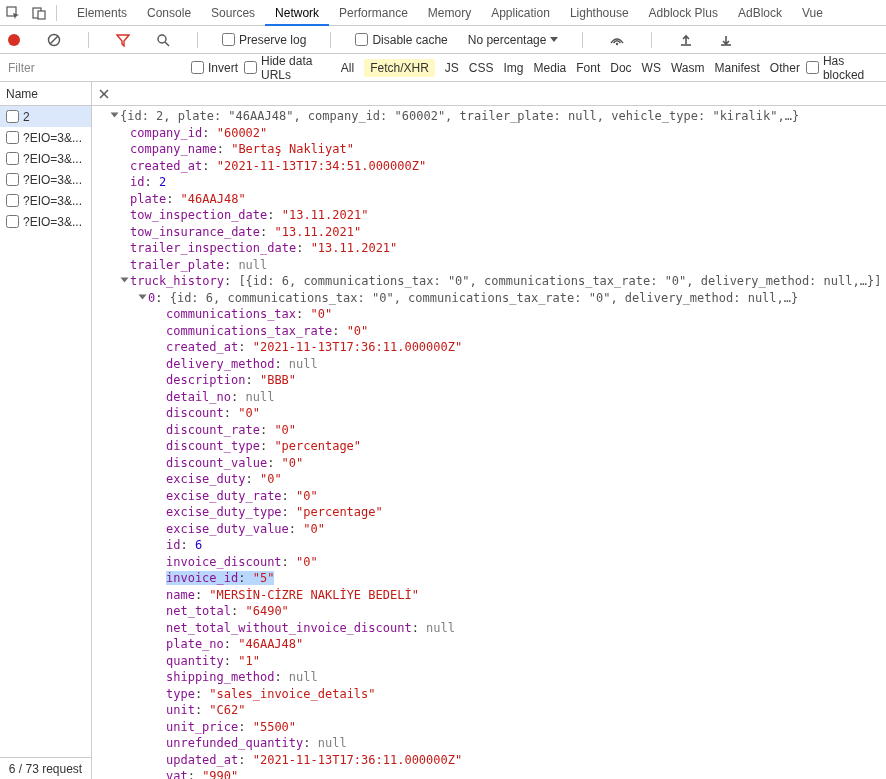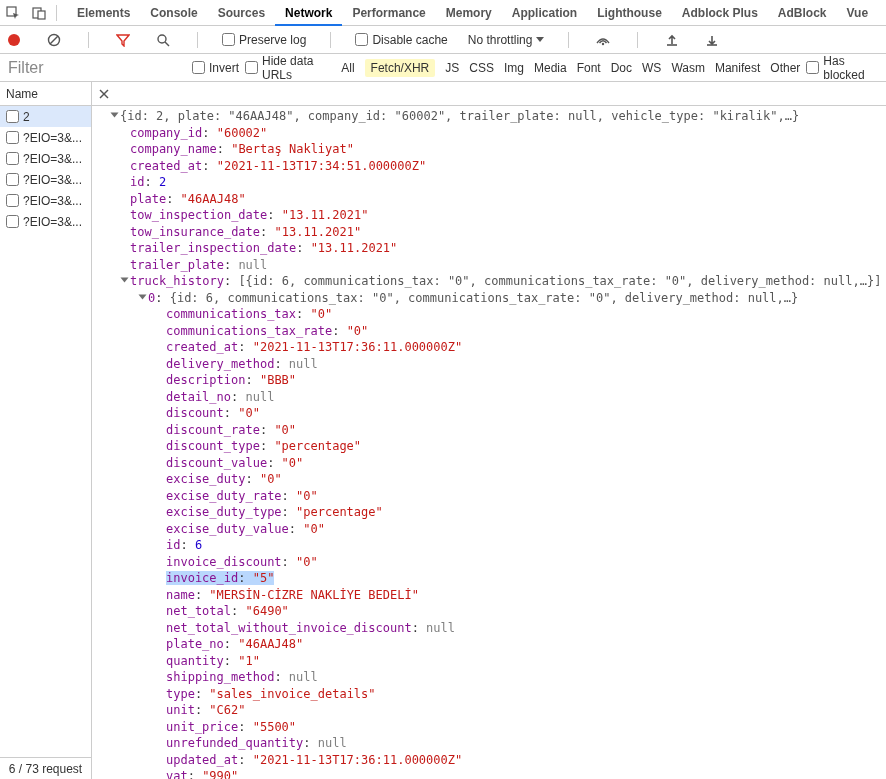--- a/index.html
+++ b/index.html
@@ -1,33 +1,33 @@
 <!DOCTYPE html>
 <html><head>
 <meta charset="utf-8">
 <style>
   * { box-sizing: border-box; }
   html, body { margin:0; padding:0; font-family: "Segoe UI", Arial, sans-serif; font-size:12px; color:#333; background:#fff; }
-  .tabs-top { display:flex; align-items:center; height:26px; border-bottom:1px solid #ccc;font-weight:bold; }
+  .tabs-top { display:flex; align-items:center; height:26px; border-bottom:1px solid #ccc; }
   .tabs-top .icon-btn { width:26px; height:26px; display:flex; align-items:center; justify-content:center; color:#555; }
   .tabs-top .tabs { display:flex; gap:0; margin-left:6px; }
   .tabs-top .tab { padding:6px 10px; color:#555; cursor:pointer; }
   .tabs-top .tab.active { color:#000; border-bottom:2px solid #1a73e8; padding-bottom:4px; }
   .vsep { width:1px; height:16px; background:#ccc; margin:0 4px; }
 
   .toolbar { display:flex; align-items:center; height:28px; border-bottom:1px solid #ccc; padding:0 4px; gap:20px; }
   .toolbar .icon { width:20px; height:20px; display:flex; align-items:center; justify-content:center; }
   .circle-red { width:12px; height:12px; border-radius:50%; background:#d93025; }
   .chk { display:flex; align-items:center; gap:4px; color:#333; }
   .chk input { margin:0; }
   .throttle { display:flex; align-items:center; gap:4px; color:#333; }
   .caret-down { width:0;height:0;border-left:4px solid transparent;border-right:4px solid transparent;border-top:5px solid #555; display:inline-block; }
 
   .filter-row { display:flex; align-items:center; height:28px; border-bottom:1px solid #ccc; padding:0 6px; gap:6px; }
-  .filter-input { width:160px; border:none; outline:none; font-size:16px; color:#1d4ed8; }
+  .filter-input { width:160px; border:none; outline:none; font-size:12px; color:#1d4ed8; }
   .filter-input::placeholder { color:#888; }
   .type-filters { display:flex; align-items:center; gap:10px; color:#333; }
   .type-filters .ft { cursor:pointer; }
   .type-filters .ft.active { background:#fef9c3; padding:2px 6px; border-radius:2px; }
 
   .main { display:flex; height:697px; }
   .left { width:92px; border-right:1px solid #ccc; display:flex; flex-direction:column; }
   .left .hdr { height:24px; border-bottom:1px solid #ccc; display:flex; align-items:center; padding-left:6px; color:#333; font-weight:400; }
   .req-list { flex:1; overflow:hidden; }
   .req-item { display:flex; align-items:center; gap:4px; height:21px; padding-left:6px; cursor:pointer; white-space:nowrap; overflow:hidden; text-overflow:ellipsis; }
@@ -113,21 +113,21 @@
   <label class="chk">
       <input type="checkbox" style="">
       <span>Preserve log</span>
     </label>
   <div class="vsep"></div>
   <label class="chk">
       <input type="checkbox" style="">
       <span>Disable cache</span>
     </label>
   <div class="throttle">
-      <span>No throttling</span> 
+      <span>No percentage</span> 
       <span class="caret-down"></span>
     </div>
   <div class="vsep"></div>
   <div class="icon">
     <svg width="16" height="14" viewBox="0 0 16 14">
         <path d="M2 10 Q8 2 14 10" fill="none" stroke="#555" stroke-width="1.4"></path>
         <path d="M4.5 10 Q8 5.5 11.5 10" fill="none" stroke="#555" stroke-width="1.4"></path>
         <circle cx="8" cy="11" r="1.2" fill="#555"></circle>
       </svg>
   </div>

